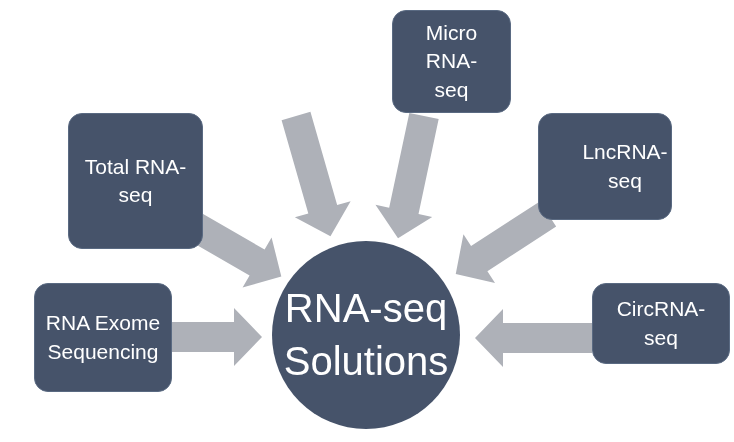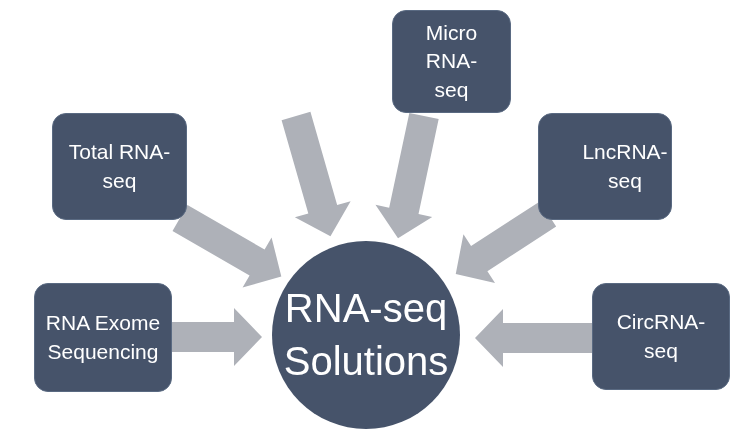--- a/index.html
+++ b/index.html
@@ -55,25 +55,25 @@
     color: var(--text);
     display: flex;
     align-items: center;
     justify-content: center;
     text-align: center;
     white-space: pre-line;
     font-size: 40px;
     line-height: 1.32;
   }
   .node-rna-exome   { left: 10px;  top: 283px; width: 138px; height: 109px; margin-left: 24px; }
-  .node-total-rna   { left: 52px;  top: 113px; width: 135px; height: 107px; }
+  .node-total-rna   { left: 68px;  top: 113px; width: 135px; height: 136px; }
   .node-mrna        { left: 213px; top: 10px;  width: 134px; height: 103px; }
   .node-micro-rna   { left: 392px; top: 10px;  width: 119px; height: 103px; }
   .node-lncrna      { left: 538px; top: 113px; width: 134px; height: 107px; padding-left: 46px; }
-  .node-circrna     { left: 592px; top: 283px; width: 138px; height: 107px; }
+  .node-circrna     { left: 592px; top: 283px; width: 138px; height: 81px; }
 </style>
 </head>
 <body>
 
 <div class="stage">
 
   <svg class="arrow-layer" viewBox="0 0 734 442" xmlns="http://www.w3.org/2000/svg" aria-hidden="true">
     <path class="arrow" d="M0,-15 L86,-15 L86,-29 L114,0 L86,29 L86,15 L0,15 Z" transform="translate(148,337)"></path>
     <path class="arrow" d="M0,-15 L89,-15 L89,-29 L117,0 L89,29 L89,15 L0,15 Z" transform="translate(180,218) rotate(30)"></path>
     <path class="arrow" d="M0,-15 L97,-15 L97,-29 L125,0 L97,29 L97,15 L0,15 Z" transform="translate(296,116) rotate(74)"></path>

